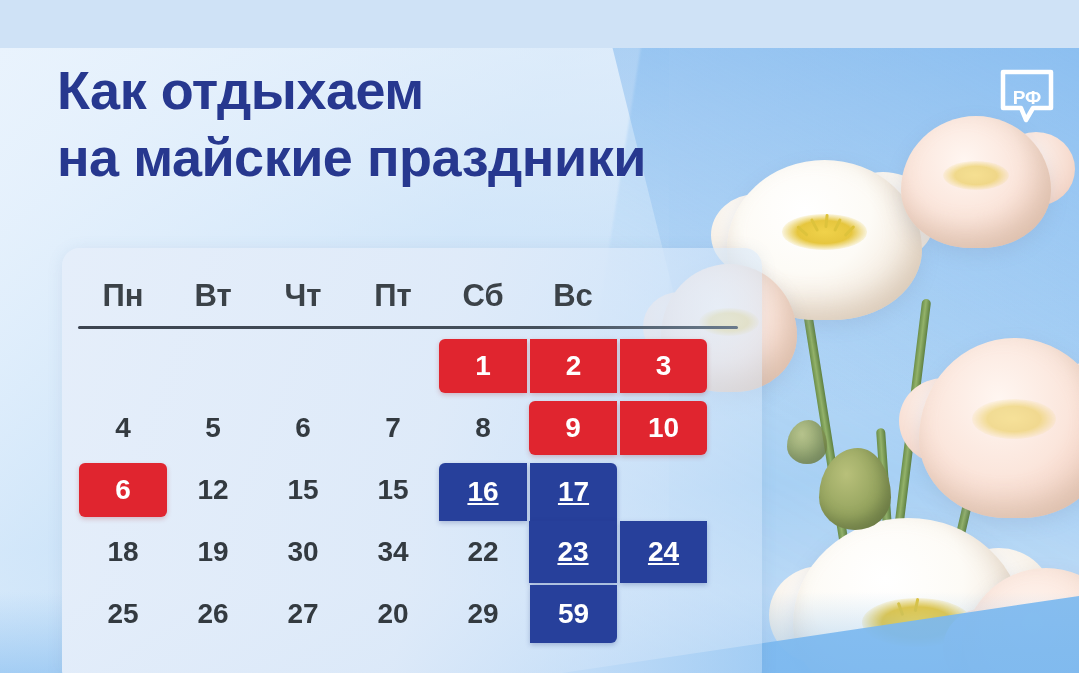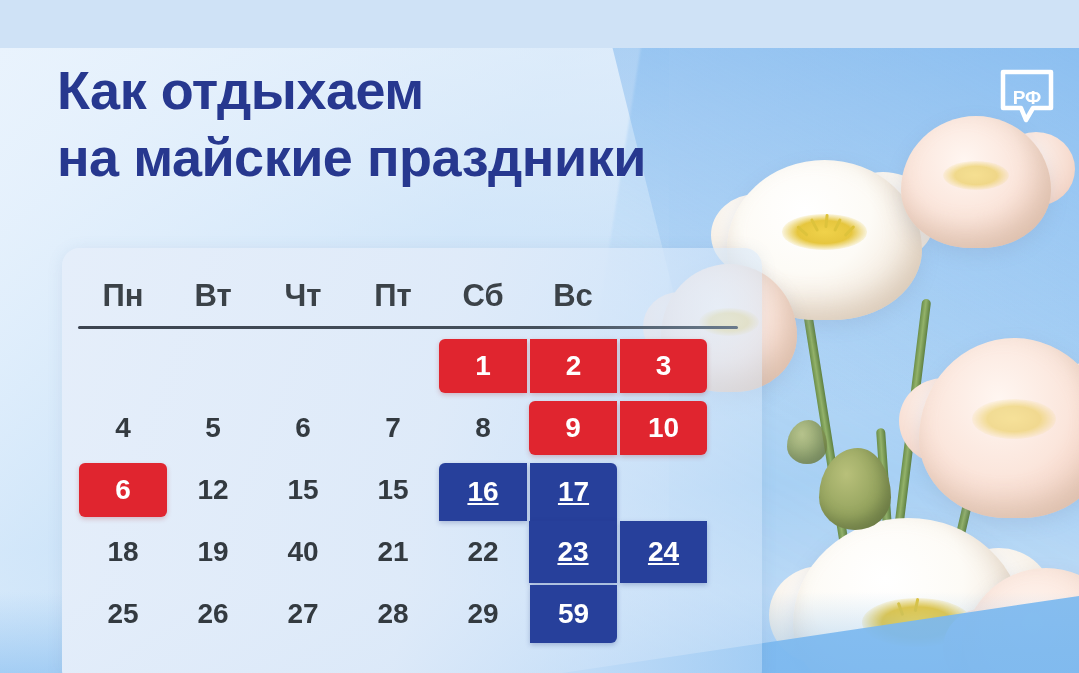--- a/index.html
+++ b/index.html
@@ -315,24 +315,24 @@
             </div>
           </div>
           <div class="row">
             <div class="cell">
               <span class="num">18</span>
             </div>
             <div class="cell">
               <span class="num">19</span>
             </div>
             <div class="cell">
-              <span class="num">40</span>
-            </div>
-            <div class="cell">
-              <span class="num">21</span>
+              <span class="num">30</span>
+            </div>
+            <div class="cell">
+              <span class="num">34</span>
             </div>
             <div class="cell">
               <span class="num">22</span>
             </div>
             <div class="cell blue join-right join-top join-bottom">
               <span class="chip">23</span>
             </div>
             <div class="cell blue join-left join-top join-bottom">
               <span class="chip">24</span>
             </div>
@@ -341,21 +341,21 @@
             <div class="cell">
               <span class="num">25</span>
             </div>
             <div class="cell">
               <span class="num">26</span>
             </div>
             <div class="cell">
               <span class="num">27</span>
             </div>
             <div class="cell">
-              <span class="num">28</span>
+              <span class="num">20</span>
             </div>
             <div class="cell">
               <span class="num">29</span>
             </div>
             <div class="cell blue join-left join-top">
               <span class="chip">59</span>
             </div>
           </div>
         </div>
 

